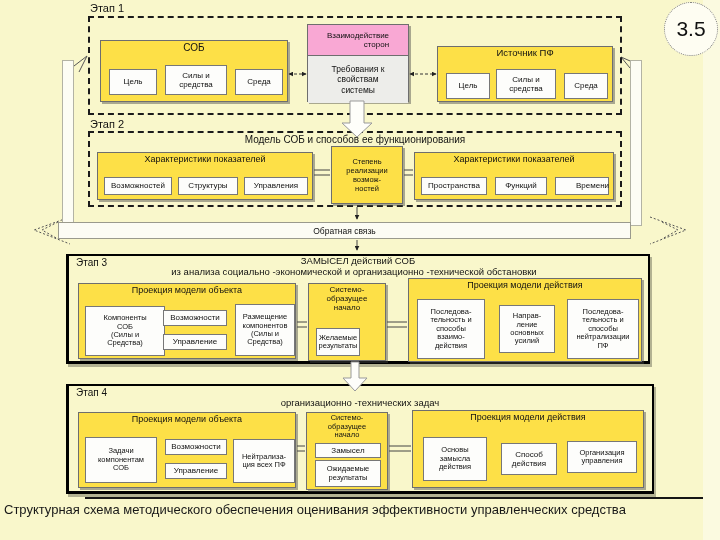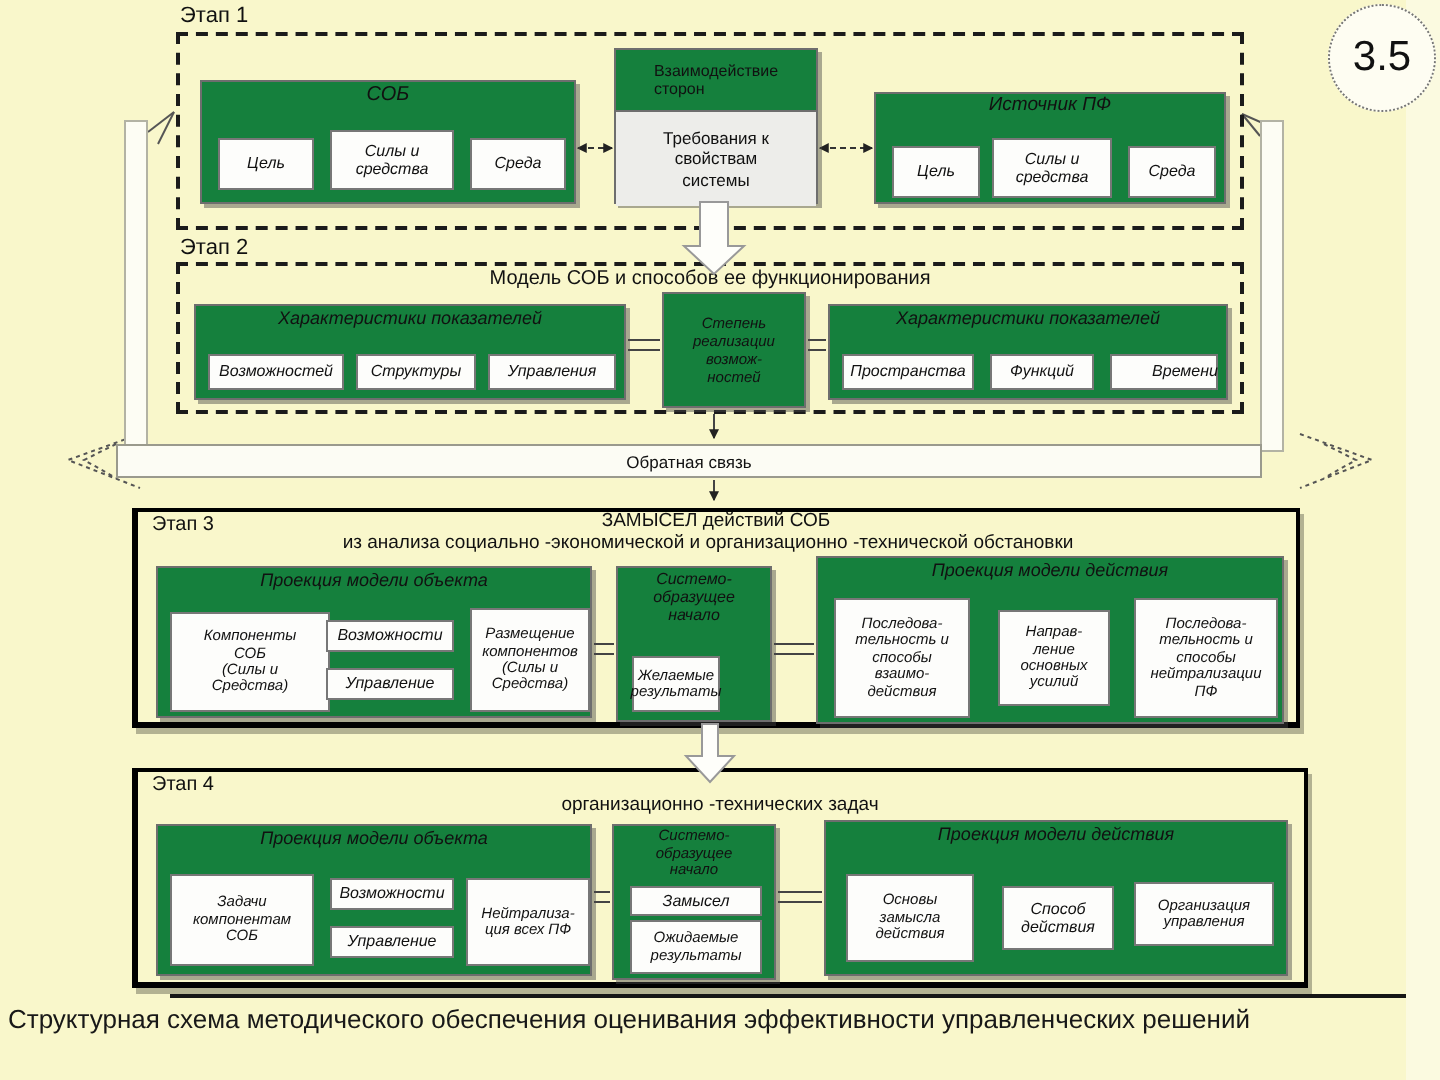--- a/index.html
+++ b/index.html
@@ -1,29 +1,29 @@
 <!DOCTYPE html>
 <html><head>
 <meta charset="utf-8">
 <style>
   html,body{margin:0;padding:0;}
   .slide{position:relative;width:720px;height:540px;background:#F9F7CB;font-family:"Liberation Sans",sans-serif;color:#111;overflow:hidden;}
   .abs{position:absolute;box-sizing:border-box;}
   .dbox{border:2px dashed #1b1b1b;background:transparent;}
   .sbox{border:2px solid #000;border-left-width:3px;border-bottom-width:3px;box-shadow:2px 3px 0 rgba(0,0,0,.28);}
-  .gbox{background:#15803d;border:1px solid #6e6e6e;box-shadow:2px 2px 0 rgba(70,70,70,.45);font-style:italic;}
+  .gbox{background:#fde047;border:1px solid #6e6e6e;box-shadow:2px 2px 0 rgba(70,70,70,.45);}
   .gtitle{position:absolute;left:0;right:0;top:1px;text-align:center;font-size:9px;white-space:pre-line;line-height:1.15;}
   .wcell{position:absolute;background:#FDFDFB;border:1px solid #777;display:flex;align-items:center;justify-content:center;text-align:center;white-space:pre-line;font-size:8px;line-height:1.13;box-sizing:border-box;}
   .slabel{font-size:11px;}
   .stitle{text-align:center;font-size:9.5px;line-height:1.12;}
   .overlay{position:absolute;left:0;top:0;pointer-events:none;}
   .band{background:#FCFCF4;border:1px solid #9a9a8d;display:flex;align-items:center;justify-content:center;font-size:8.5px;}
   .vbar{background:#FDFDF4;border:1px solid #b3b3a4;}
   .badge{border:1px dotted #777;border-radius:50%;background:#FEFDF2;display:flex;align-items:center;justify-content:center;font-size:21px;}
-  .hdrcell{background:#15803d;border-bottom:1px solid #6e6e6e;display:flex;align-items:center;justify-content:center;text-align:left;white-space:pre-line;font-size:8px;line-height:1.15;}
+  .hdrcell{background:#f9a8d4;border-bottom:1px solid #6e6e6e;display:flex;align-items:center;justify-content:center;text-align:right;white-space:pre-line;font-size:8px;line-height:1.15;}
   .bodycell{background:#EDEDEA;display:flex;align-items:center;justify-content:center;text-align:center;white-space:pre-line;font-size:8.5px;line-height:1.2;}
   .ibox{border:1px solid #6e6e6e;box-shadow:2px 2px 0 rgba(70,70,70,.45);}
   .caption{font-size:13px;color:#181818;}
   .rule{border-top:2px solid #161616;}
   .rstrip{background:#FBFAE0;}
 </style>
 </head>
 <body>
 
 <div class="slide">
@@ -220,19 +220,19 @@
     <div class="wcell" style="left:154px;top:30px;width:70px;height:32px;font-size:7.5px;">Организация
 управления</div>
   </div>
 
   <svg class="overlay" width="720" height="540">
     <polygon points="350,101 364,101 364,123 372,123 357,137 342,123 350,123" fill="#FEFEFA" stroke="#999"></polygon>
     <polygon points="351,362 359,362 359,378 367,378 355,391 343,378 351,378" fill="#FEFEFA" stroke="#999"></polygon>
   </svg>
 
   <div class="abs rule" style="left:85px;top:497px;width:618px;height:0;"></div>
-  <div class="abs caption" style="left:4px;top:502px;width:712px;">Структурная схема методического обеспечения оценивания эффективности управленческих решений</div>
+  <div class="abs caption" style="left:4px;top:502px;width:712px;">Структурная схема методического обеспечения оценивания эффективности управленческих средства</div>
 
   <div class="abs badge" style="left:664px;top:2px;width:54px;height:54px;">
     <span>3.5</span>
   </div>
 
 </div>
 
 </body></html>

